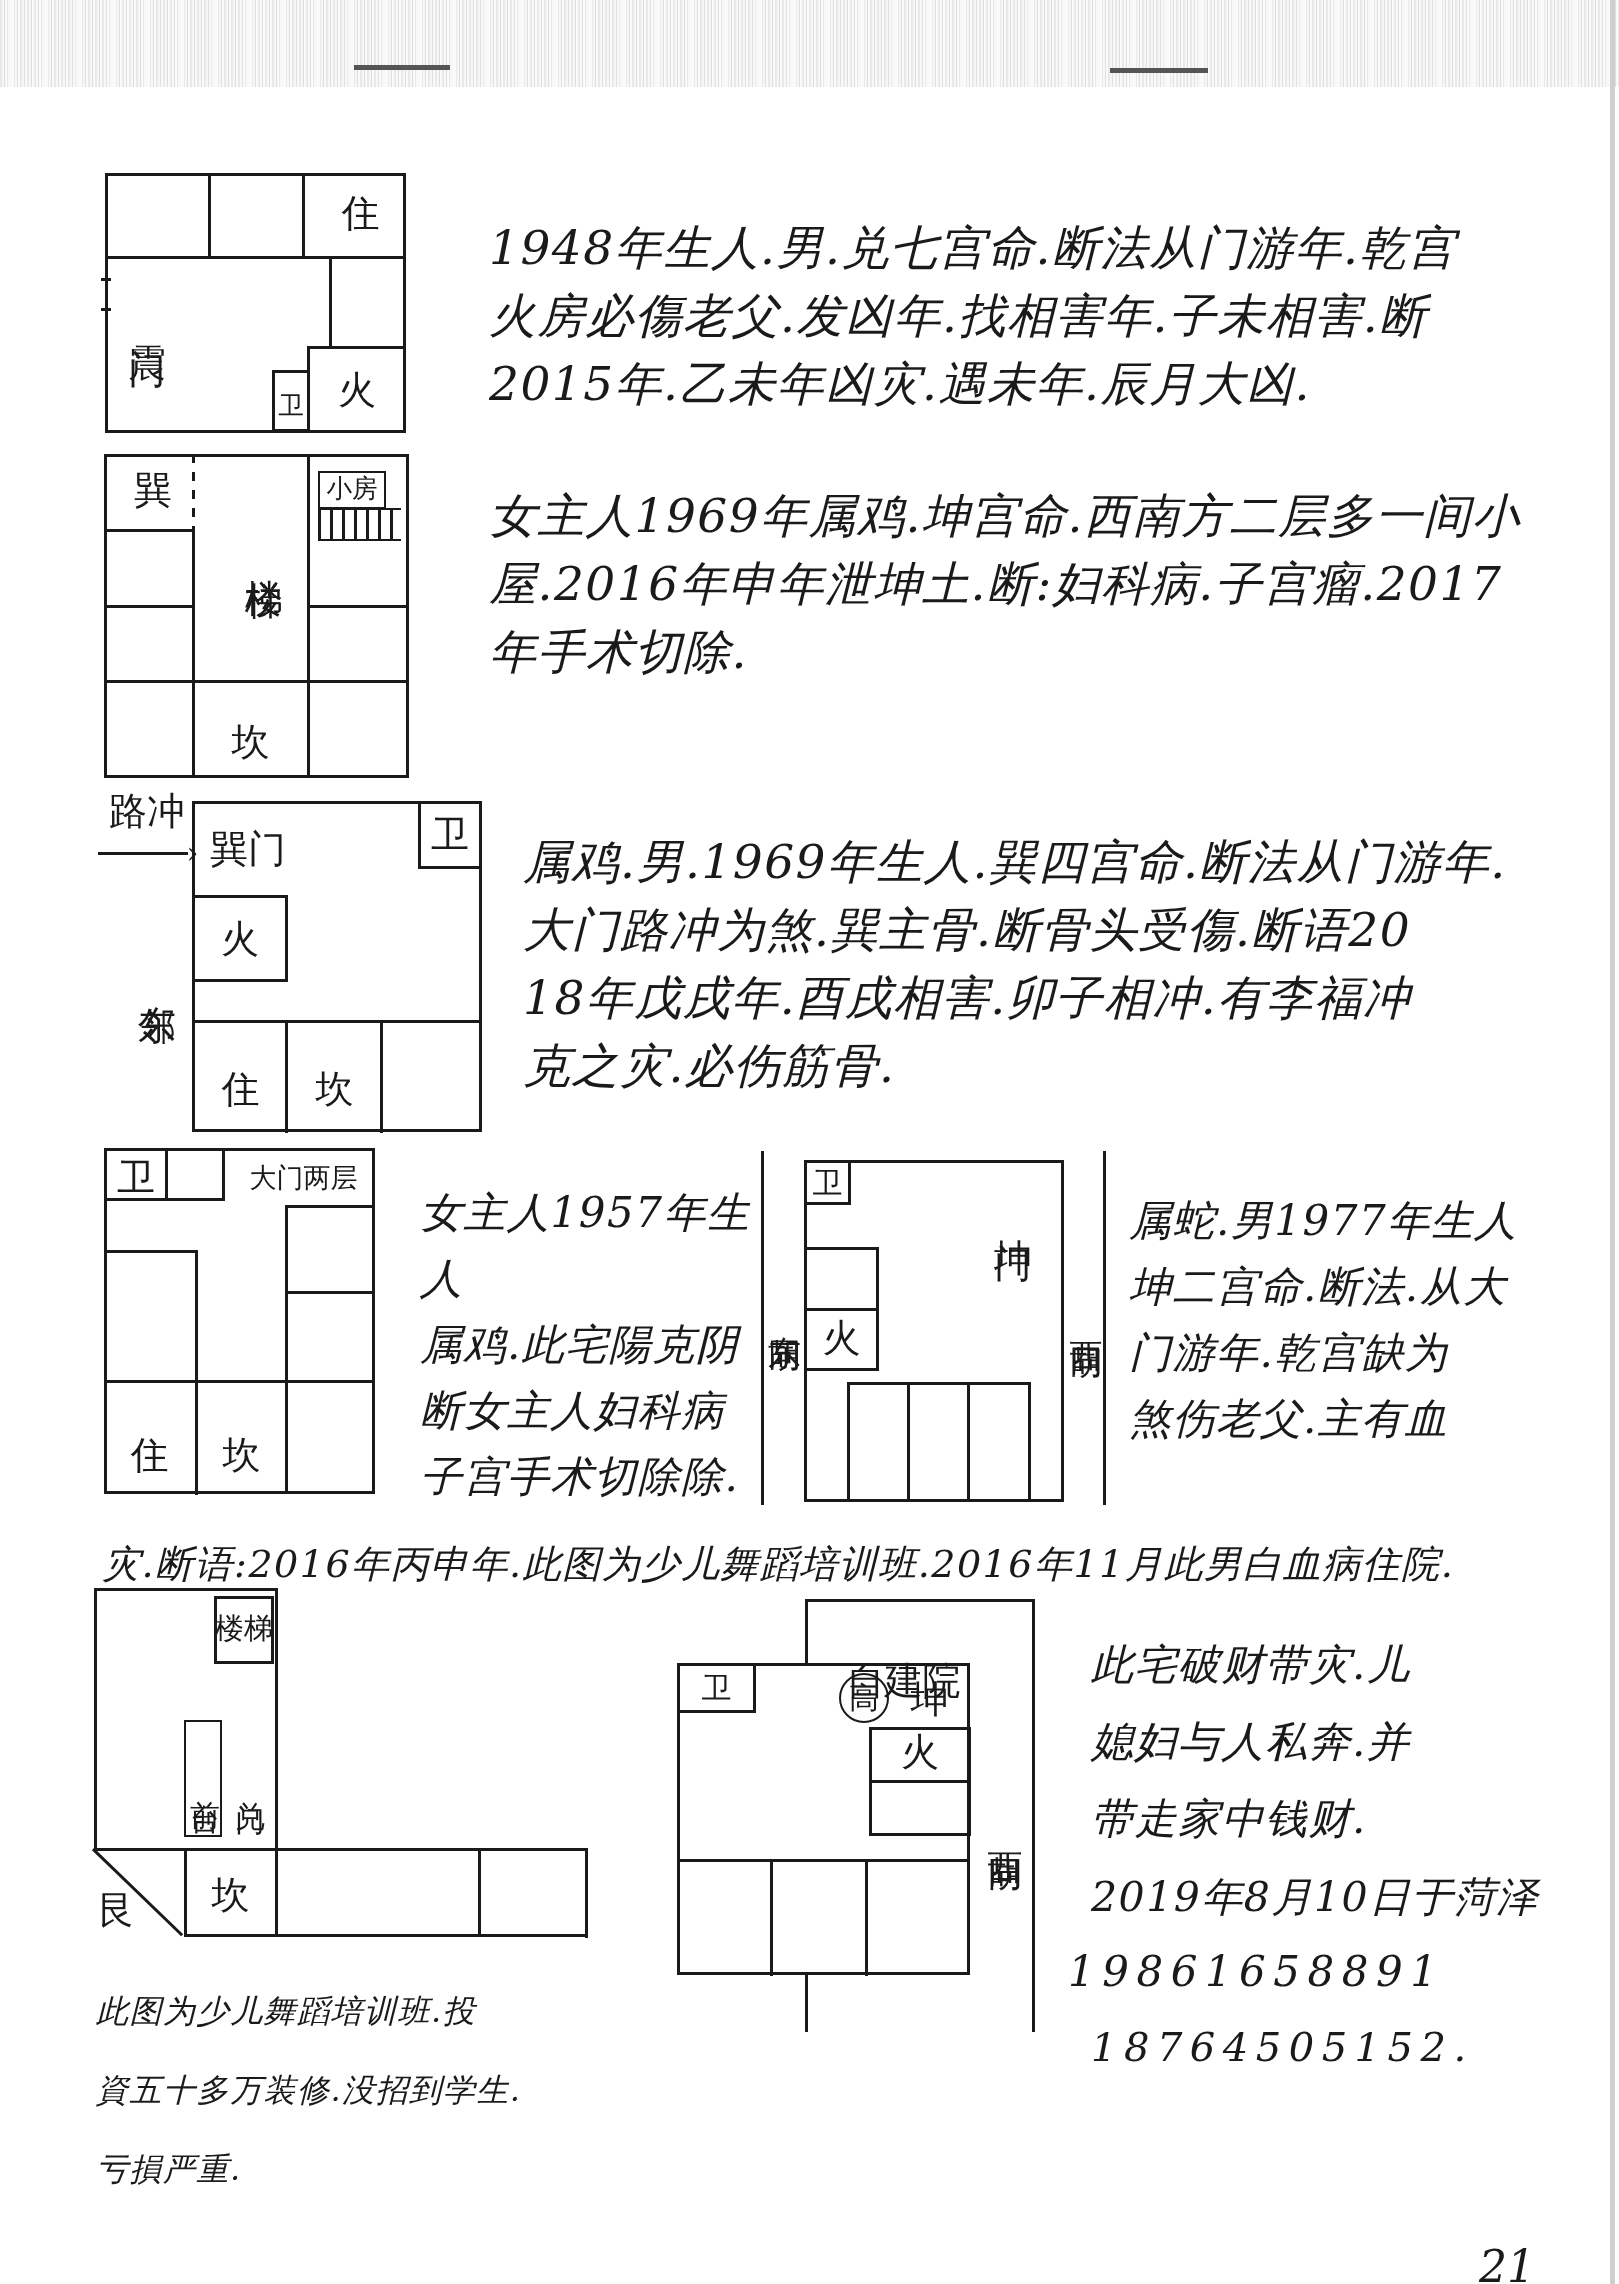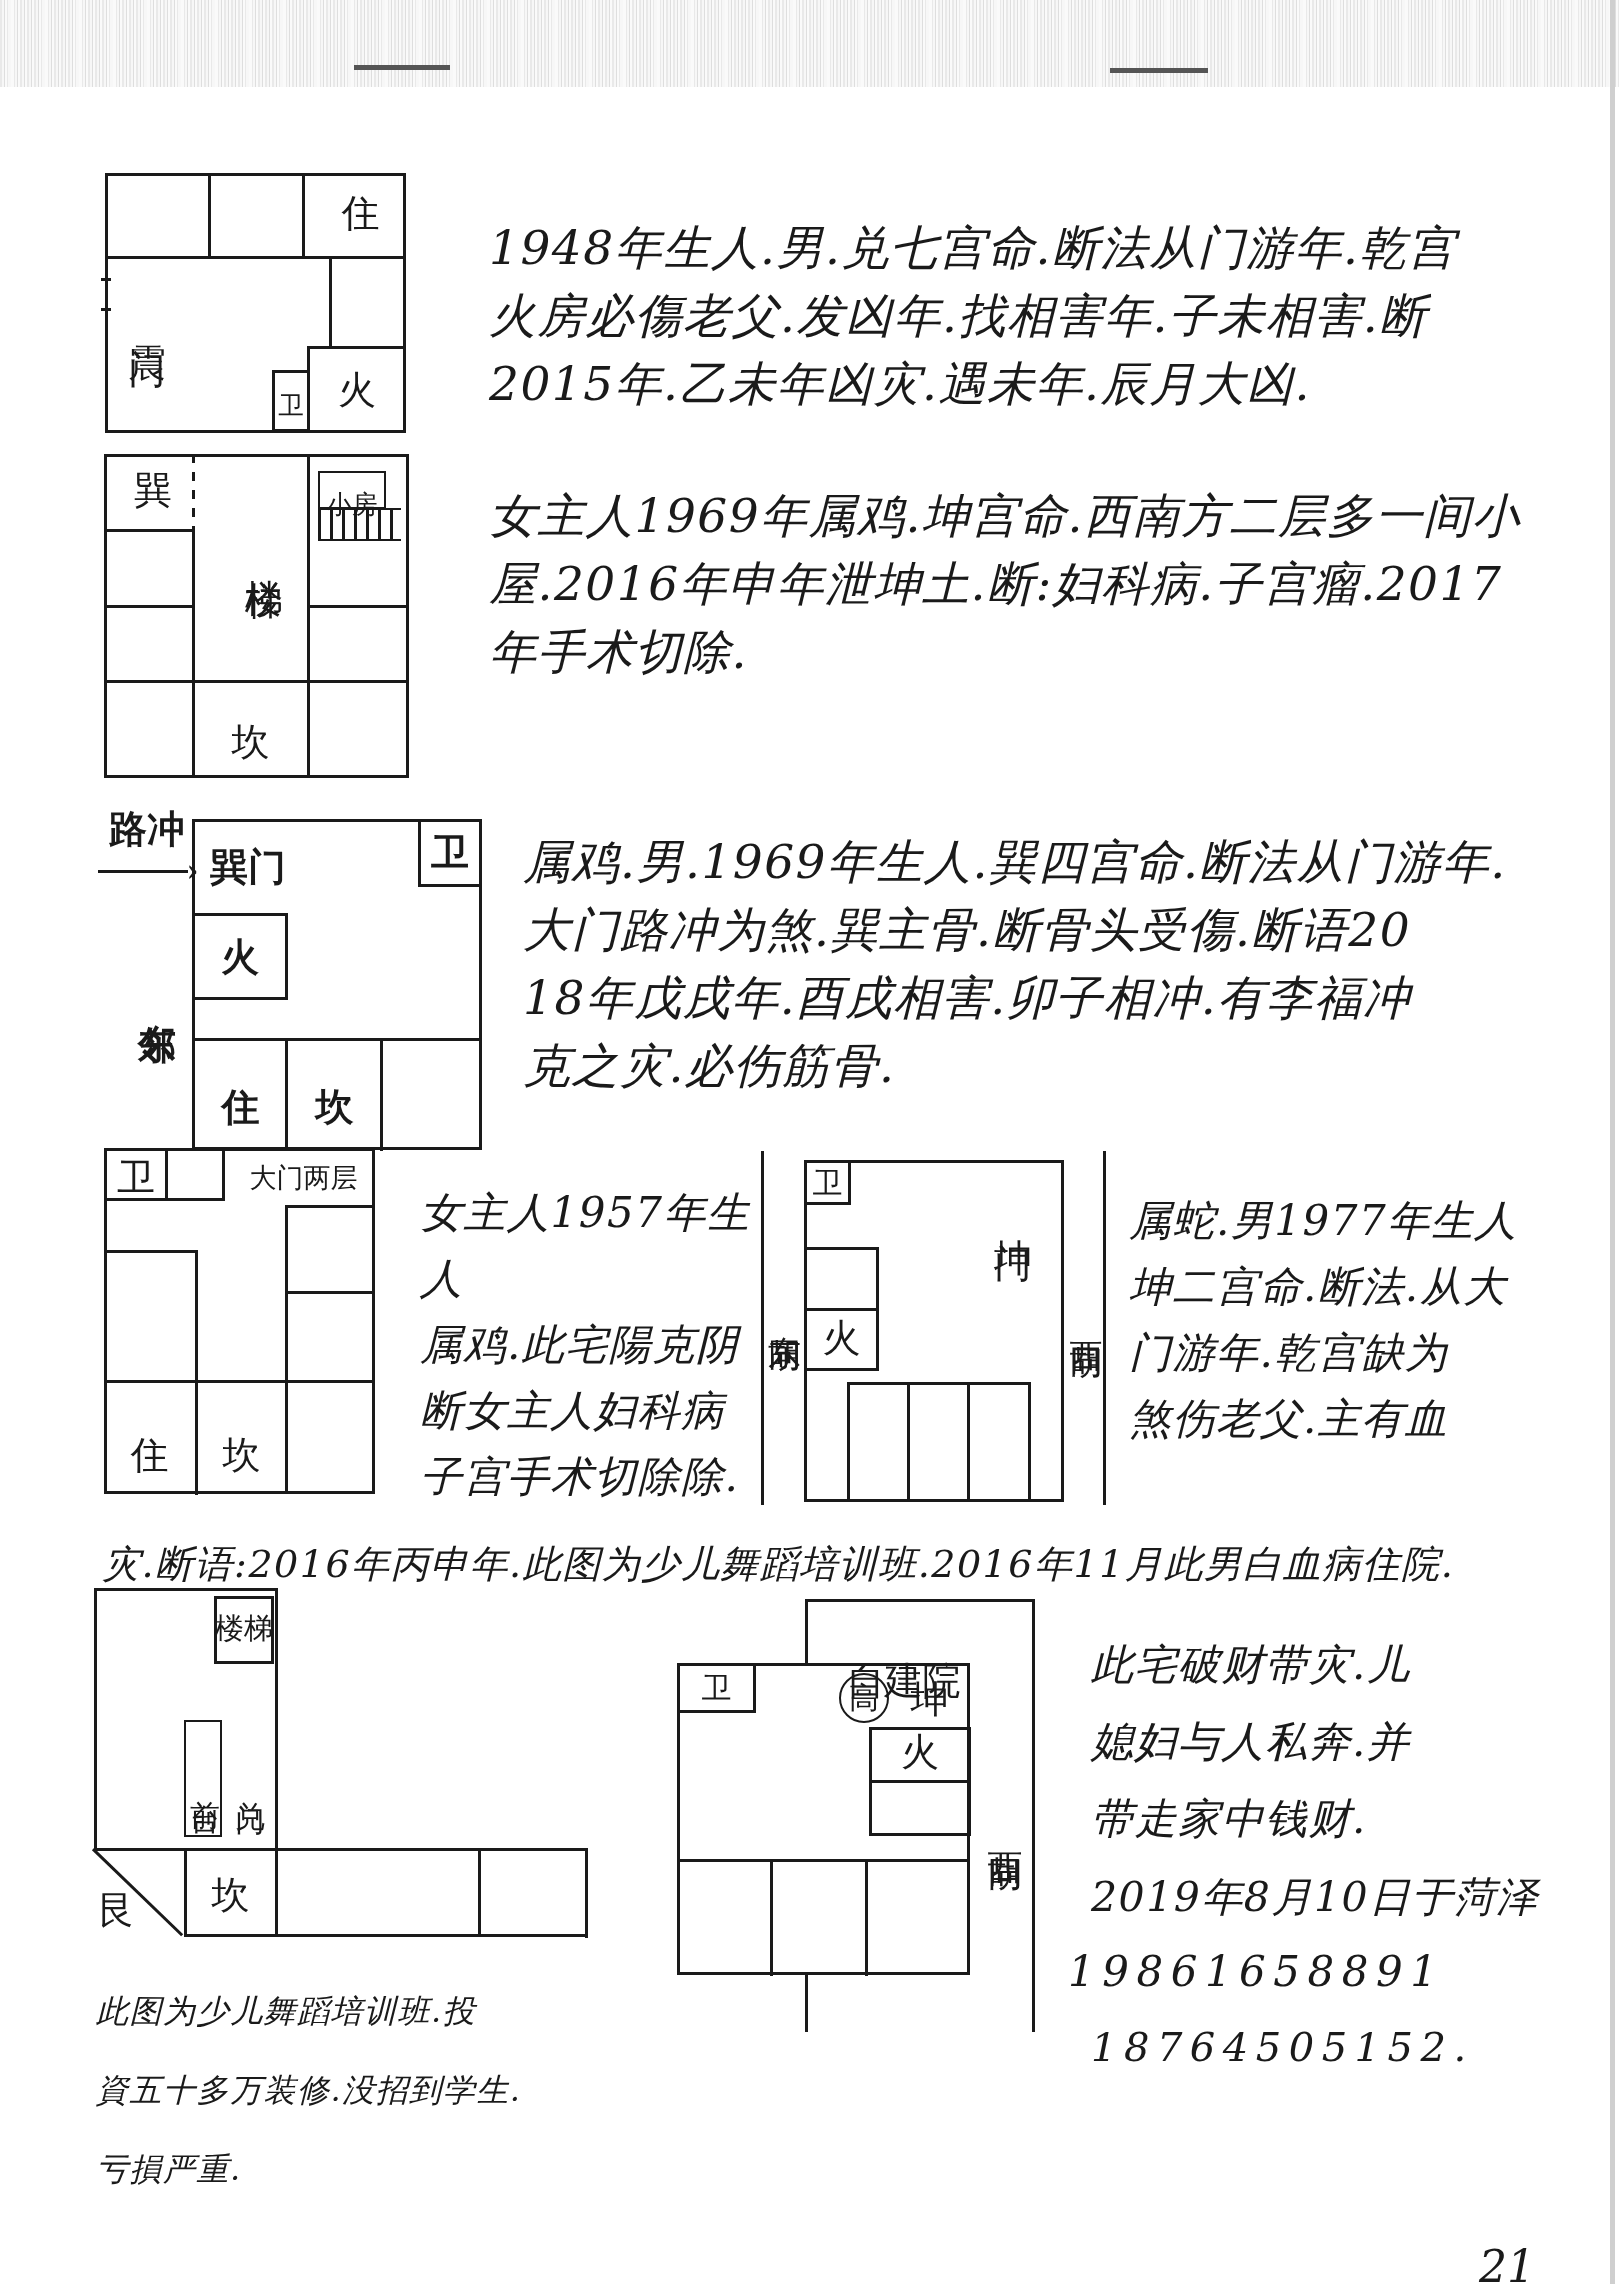--- a/index.html
+++ b/index.html
@@ -57,30 +57,30 @@
   <div class="box" style="left:0;top:0;width:305px;height:324px;"></div>
   <div class="vline" style="left:88px;top:75px;height:248px;"></div>
   <div class="vline" style="left:203px;top:0;height:324px;"></div>
   <div class="vline" style="left:88px;top:0;height:75px;background:repeating-linear-gradient(180deg,#1a1a1a 0 9px,transparent 9px 18px);"></div>
   <div class="hline" style="left:0;top:75px;width:90px;"></div>
   <div class="hline" style="left:0;top:151px;width:90px;"></div>
   <div class="hline" style="left:0;top:226px;width:305px;"></div>
   <div class="hline" style="left:203px;top:151px;width:102px;"></div>
   <div class="box" style="left:214px;top:16.6px;width:68px;height:38px;border-width:2.3px;"></div>
   <div class="stairs" style="left:214px;top:54px;width:83px;height:29px;border-top:2.3px solid #1a1a1a;border-bottom:2.3px solid #1a1a1a;"></div>
-  <div class="lbl" style="left:214px;top:18px;width:68px;font-size:25.6px;line-height:33px;margin-top:16px;">小房</div>
+  <div class="lbl" style="left:214px;top:18px;width:68px;font-size:25.6px;line-height:33px;">小房</div>
   <div class="lbl" style="left:15px;top:15px;width:68px;">巽</div>
   <div class="lbl vlbl" style="left:139px;top:53px;height:90px;">楼梯</div>
   <div class="lbl" style="left:105px;top:267px;width:83px;">坎</div>
 </div>
 <div class="txt" style="left:489px;top:482px;width:1054px;">女主人1969年属鸡.坤宫命.西南方二层多一间小
 屋.2016年申年泄坤土.断:妇科病.子宫瘤.2017
 年手术切除.</div>
 
-<div class="plan" style="left:98px;top:808px;width:391px;height:346px;font-weight:bold;">
+<div class="plan" style="left:98px;top:790px;width:391px;height:346px;">
   <div class="lbl" style="left:0;top:0;width:98px;">路冲</div>
   <div class="hline" style="left:0;top:62px;width:90px;"></div>
   <div class="lbl" style="left:87px;top:42px;width:15px;font-size:30px;">›</div>
   <div class="box" style="left:94px;top:11.3px;width:290px;height:331px;"></div>
   <div class="box" style="left:320px;top:11.3px;width:64px;height:68px;"></div>
   <div class="box" style="left:94px;top:105px;width:96px;height:87px;"></div>
   <div class="hline" style="left:94px;top:230px;width:290px;"></div>
   <div class="vline" style="left:187px;top:230px;height:113px;"></div>
   <div class="vline" style="left:282px;top:230px;height:113px;"></div>
   <div class="lbl" style="left:105px;top:38px;width:90px;">巽门</div>

